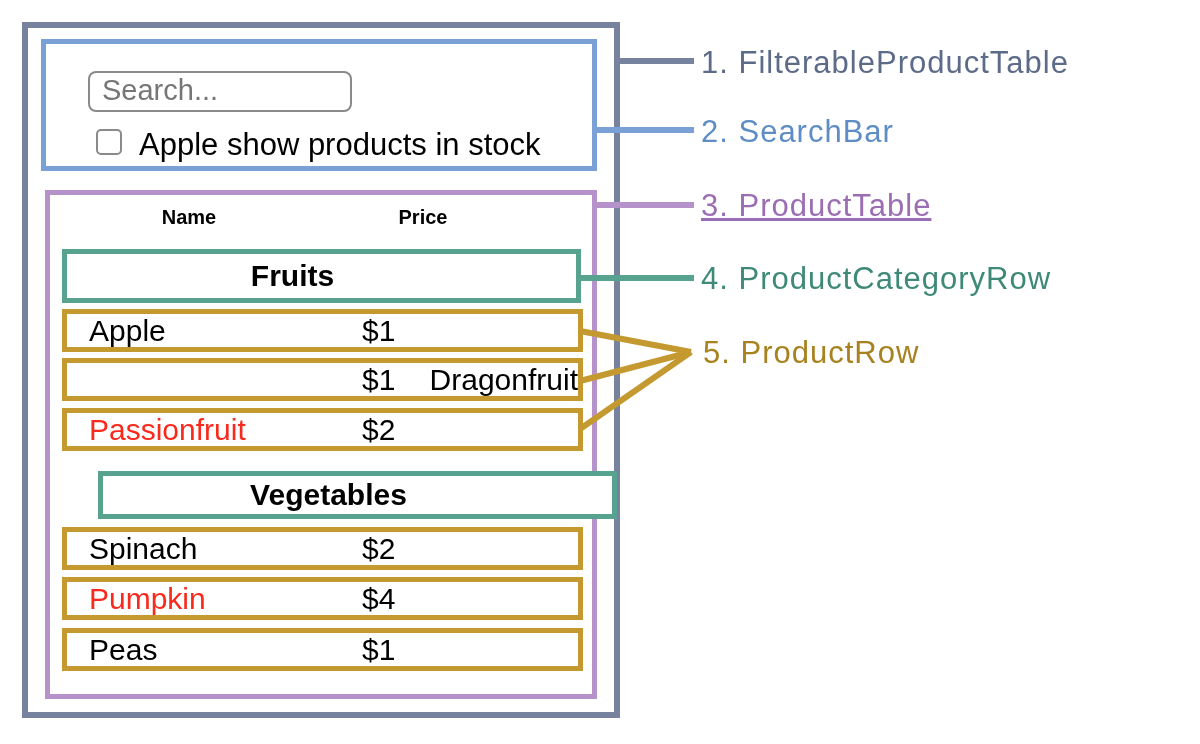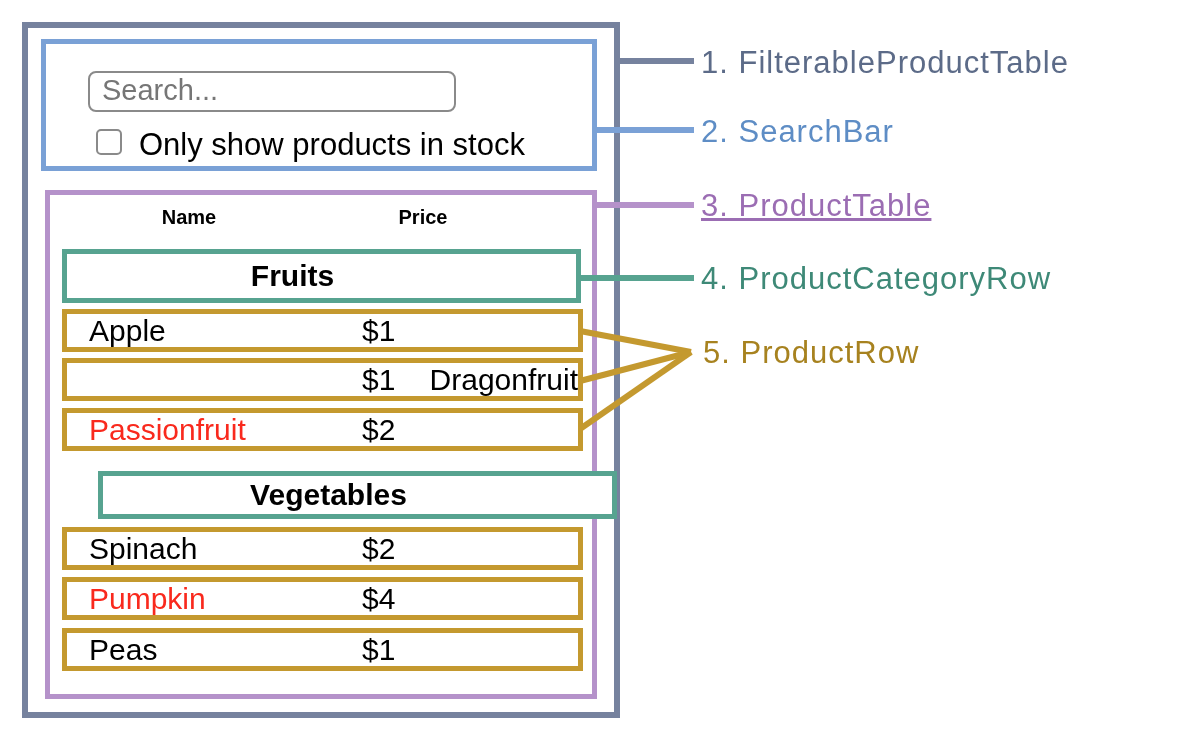--- a/index.html
+++ b/index.html
@@ -15,21 +15,21 @@
   body{font-family:"Liberation Sans",sans-serif;}
   .stage{position:relative;width:1200px;height:744px;background:#fff;overflow:hidden;}
 
   
   .box{position:absolute;background:#fff;}
   .outer-box{left:22px;top:22px;width:598px;height:696px;border:6px solid var(--slate-border);}
   .search-box{left:41px;top:39px;width:556px;height:132px;border:5px solid var(--blue-border);}
   .product-table{left:45px;top:190px;width:552px;height:509px;border:5px solid var(--purple-border);}
 
   
-  .search-input{position:absolute;left:88px;top:71px;width:368px;height:41px;
+  .search-input{position:absolute;left:88px;top:71px;width:264px;height:41px;
     border:2px solid var(--input-border);border-radius:8px;font-family:"Liberation Sans",sans-serif;
     font-size:29px;color:#333;padding:0 0 2px 12px;outline:none;background:#fff;}
   .search-input::placeholder{color:var(--placeholder);opacity:1;}
   .checkbox{position:absolute;left:96px;top:129px;width:26px;height:26px;appearance:none;-webkit-appearance:none;
     border:2px solid var(--input-border);border-radius:5px;background:#fff;cursor:pointer;}
   .checkbox-label{position:absolute;left:139px;top:127px;font-size:31px;color:var(--ink);white-space:nowrap;cursor:default;}
 
   
   .th{position:absolute;top:206px;width:120px;text-align:center;font-size:20px;font-weight:bold;color:var(--ink);}
   .th-name{left:129px;}
@@ -63,21 +63,21 @@
 </head>
 <body>
 
 <div class="stage">
 
   <div class="box outer-box"></div>
 
   <div class="box search-box"></div>
   <input class="search-input" type="text" placeholder="Search..." style="">
   <input class="checkbox" type="checkbox" style="">
-  <span class="checkbox-label">Only show products in stock</span>
+  <span class="checkbox-label">Apple show products in stock</span>
 
   <div class="box product-table"></div>
   <div class="th th-name">Name</div>
   <div class="th th-price">Price</div>
 
   <div class="cat-row cat-fruits">
     <span>Fruits</span>
   </div>
 
   <div class="prod-row r-apple">

